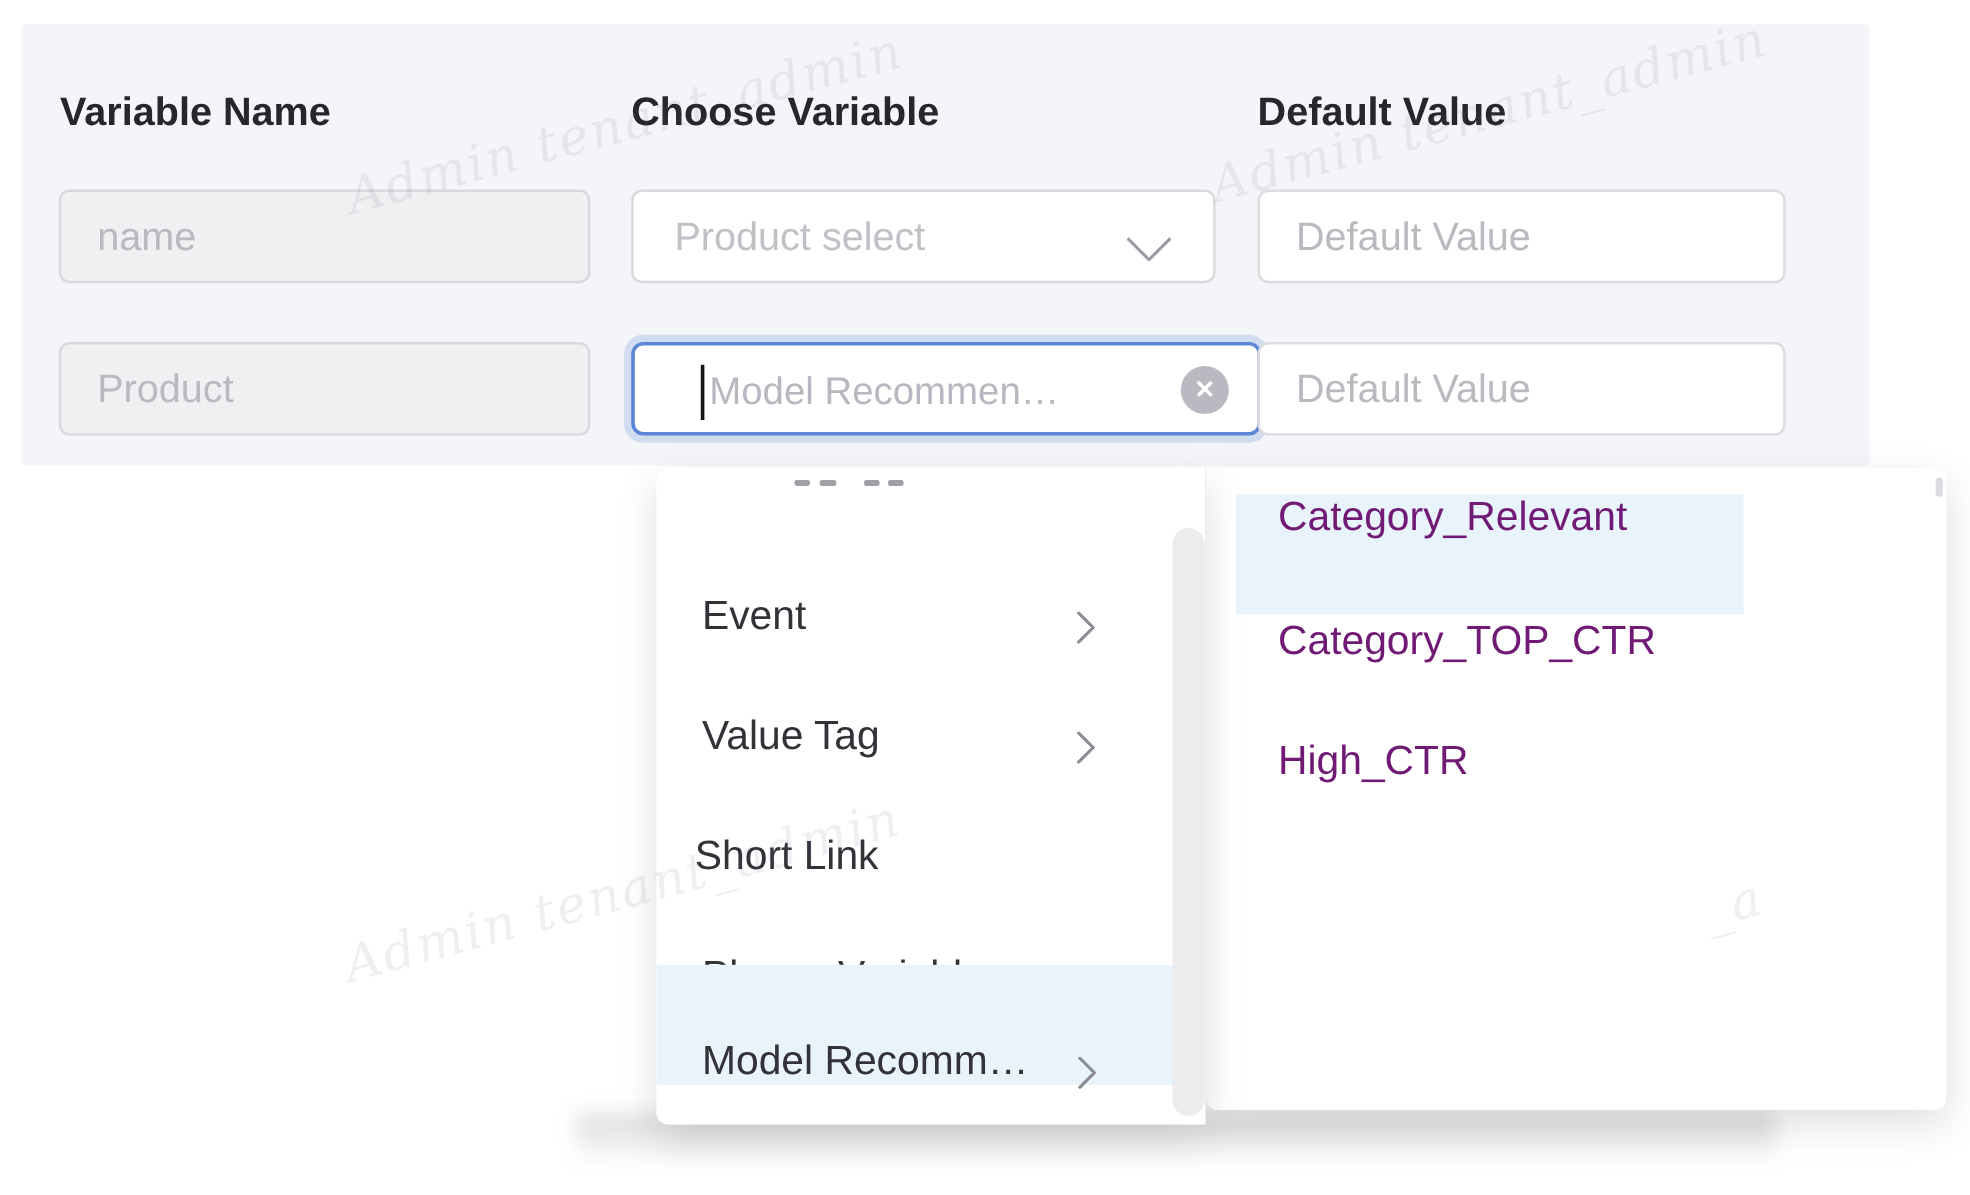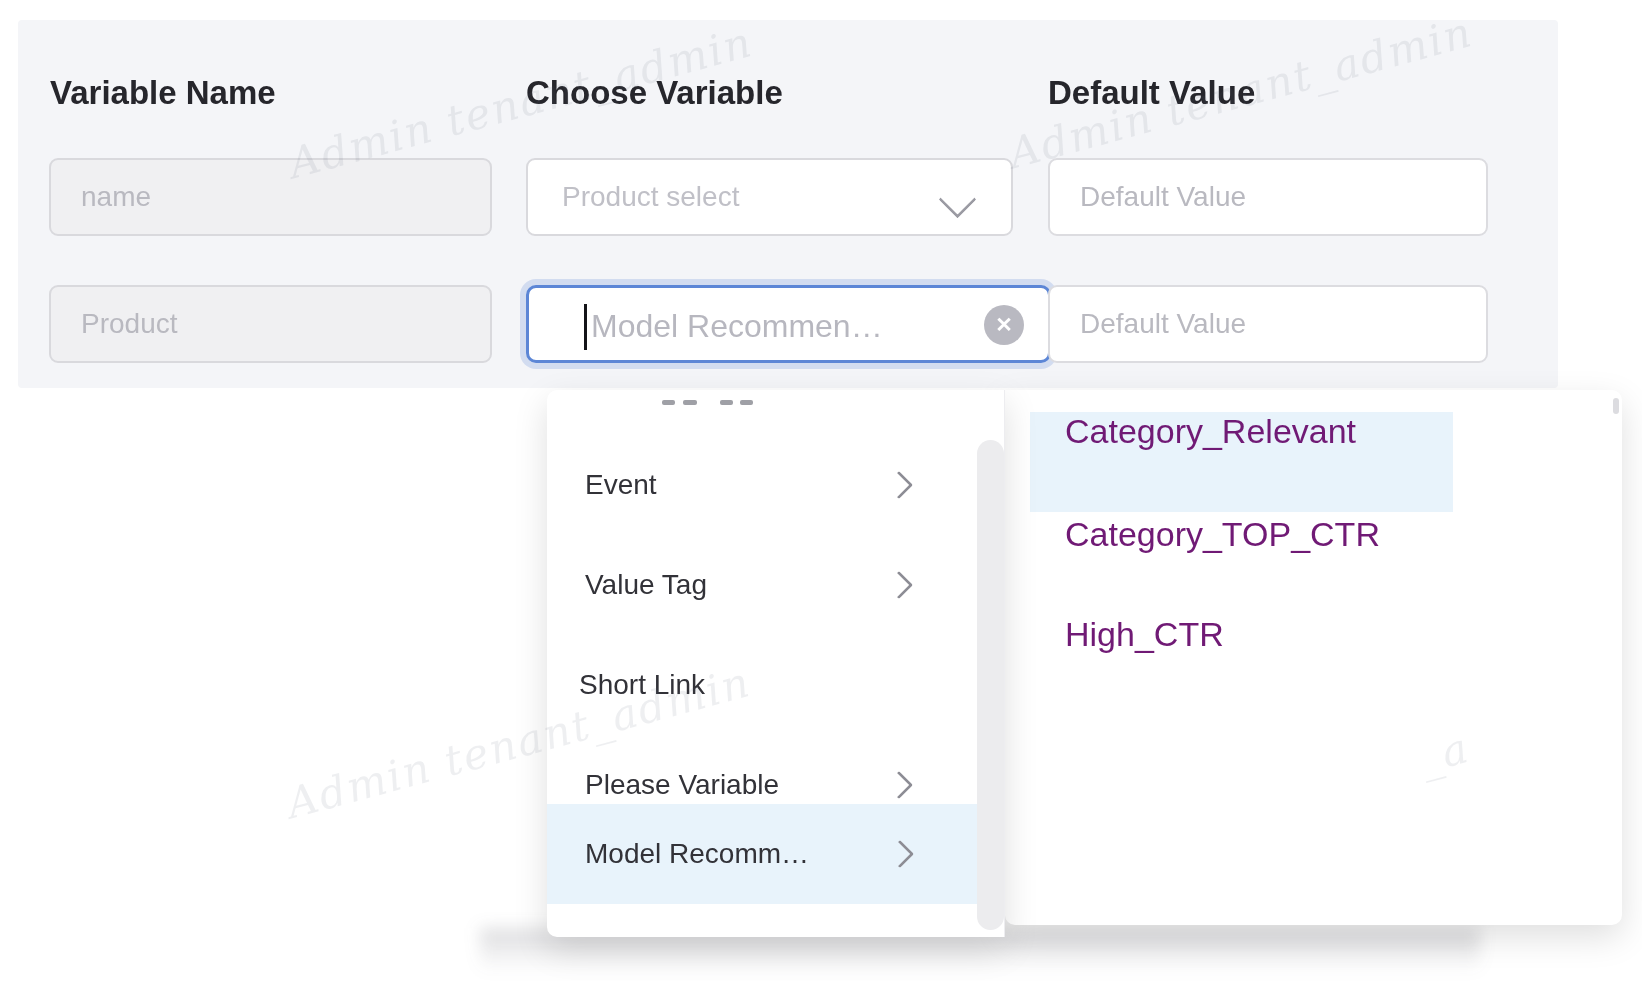--- a/index.html
+++ b/index.html
@@ -6,21 +6,21 @@
   .canvas{position:relative;width:1642px;height:996px;background:#ffffff;overflow:hidden;
           font-family:"Liberation Sans",sans-serif;}
 
   
   .top-panel{position:absolute;left:18px;top:20px;width:1540px;height:368px;
              background:#f4f5f8;border-radius:4px;}
   .col-label{position:absolute;top:74px;font-size:33px;font-weight:600;color:#26262c;}
   .lbl-1{left:50px;} .lbl-2{left:526px;} .lbl-3{left:1048px;}
 
   .field{position:absolute;height:78px;border-radius:9px;box-sizing:border-box;
-         font-size:28px;}
+         font-size:33px;}
   input.field{outline:none;padding:0 30px;color:#55555c;}
   input.field::placeholder{color:#b9b9c0;opacity:1;}
   .row1{top:158px;} .row2{top:285px;}
   .f-name{left:49px;width:443px;background:#f0f0f2;border:2px solid #d9d9dd;}
   .f-default{left:1048px;width:440px;background:#ffffff;border:2px solid #dcdce0;}
   .f-select{left:526px;width:487px;background:#ffffff;border:2px solid #d9d9dd;
             display:flex;align-items:center;padding:0 34px;color:#c0c0c7;}
   .chev-down{position:absolute;right:40px;top:26px;width:24px;height:24px;
              border-left:3px solid #9b9ba3;border-bottom:3px solid #9b9ba3;
              transform:rotate(-45deg);border-radius:2px;}
@@ -39,22 +39,22 @@
 
   
   .popup-shadow{position:absolute;left:480px;top:928px;width:1000px;height:44px;
                 background:linear-gradient(to bottom, rgba(60,60,72,0.18), rgba(60,60,72,0));
                 filter:blur(8px);}
 
   
   .dropdown{position:absolute;left:547px;top:390px;width:458px;height:547px;background:#ffffff;
             border-radius:10px 0 0 10px;box-shadow:0 12px 34px rgba(0,0,0,0.13);
             border-right:1px solid #ededf0;box-sizing:border-box;overflow:hidden;z-index:10;}
-  .menu-item{position:absolute;left:0;width:430px;height:96px;display:flex;align-items:center;
-             padding-left:38px;box-sizing:border-box;font-size:28px;color:#323238;cursor:pointer;}
+  .menu-item{position:absolute;left:0;width:430px;height:96px;display:flex;align-items:flex-end;
+             padding-left:38px;box-sizing:border-box;font-size:34px;color:#323238;cursor:pointer;}
   .mi-0{top:47px;} .mi-1{top:147px;} .mi-2{top:247px;padding-left:32px;} .mi-3{top:347px;}
   .mi-4{top:414px;height:100px;background:#e8f3fb;width:431px;}
   .chev-right{position:absolute;right:68px;width:17px;height:17px;
               border-top:3px solid #8d8d95;border-right:3px solid #8d8d95;
               transform:rotate(45deg);border-radius:2px;}
   .frag{position:absolute;height:5px;background:#9fa0a6;border-radius:2px;top:10px;}
   .frag-a{left:115px;width:13px;} .frag-b{left:136px;width:14px;}
   .frag-c{left:173px;width:13px;} .frag-d{left:193px;width:13px;}
   .scroll-thumb{position:absolute;left:430px;top:50px;width:27px;height:490px;
                 background:#ececee;border-radius:14px;z-index:12;}

